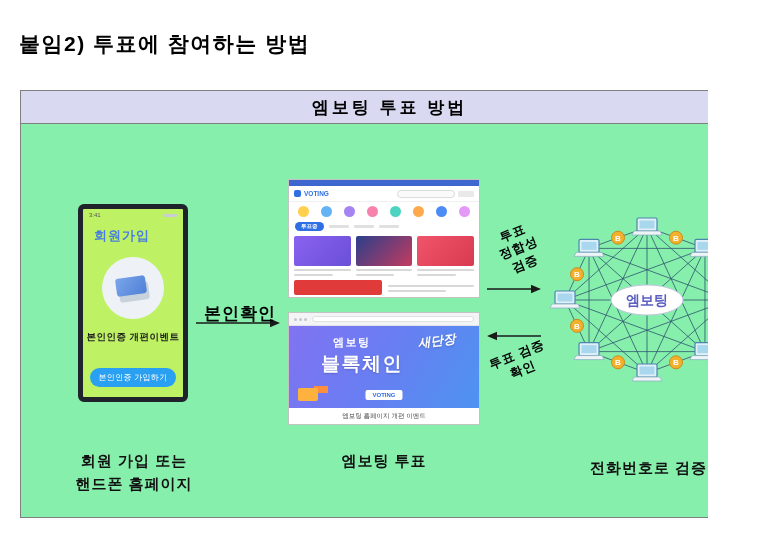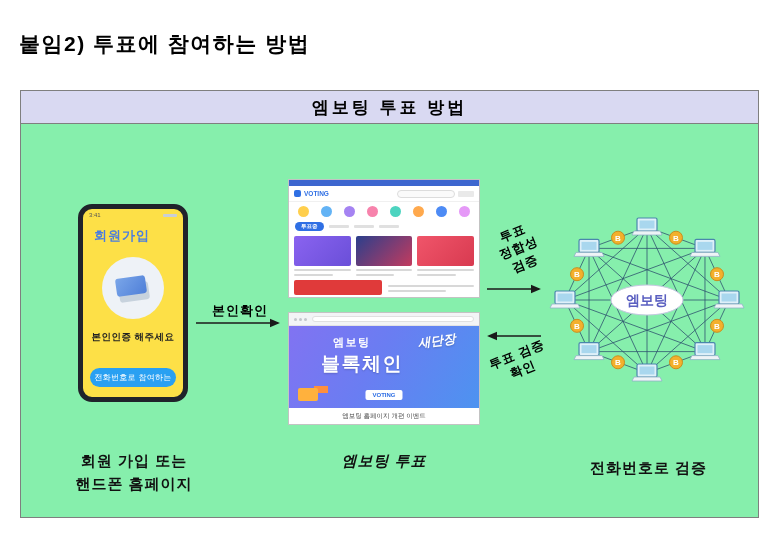--- a/index.html
+++ b/index.html
@@ -1,28 +1,28 @@
 <!DOCTYPE html>
 <html><head>
 <meta charset="utf-8">
 <style>
   * { margin:0; padding:0; box-sizing:border-box; }
   html,body { background:#ffffff; }
   body { font-family:"Liberation Sans","DejaVu Sans",sans-serif; color:#000; }
-  .page { position:relative; width:779px; height:540px; background:#fff; overflow:hidden; }
+  .page { position:relative; width:708px; height:540px; background:#fff; overflow:hidden; }
 
   
   .doc-title { position:absolute; left:19px; top:30px; font-size:21px; font-weight:bold; letter-spacing:1.5px; color:#000; }
 
   
   .diagram-box { position:absolute; left:20px; top:90px; width:739px; height:428px; border:1.5px solid #7f7f7f; background:#86efac; }
   .diagram-header { height:33px; background:#d9d9f2; border-bottom:1.5px solid #7f7f7f; display:flex; align-items:center; justify-content:center; font-size:17px; font-weight:bold; letter-spacing:3px; }
 
   
-  .phone { position:absolute; left:78px; top:204px; width:110px; height:198px; border:5px solid #20232b; border-radius:14px; background:#fde047; display:flex; flex-direction:column; overflow:hidden; }
+  .phone { position:absolute; left:78px; top:204px; width:110px; height:198px; border:5px solid #20232b; border-radius:6px; background:#bef264; display:flex; flex-direction:column; overflow:hidden; }
   .ph-status { height:12px; display:flex; align-items:center; justify-content:space-between; padding:0 6px; font-size:6px; color:#555; }
   .ph-sig { width:14px; height:3px; background:#c9ced6; border-radius:1px; }
   .ph-title { margin:6px 0 0 11px; font-size:13px; font-weight:bold; color:#4a7de0; letter-spacing:1px; }
   .ph-circle { position:relative; width:62px; height:62px; margin:12px auto 0; background:#eef2f7; border-radius:50%; }
   .ph-card-back { position:absolute; left:17px; top:26px; width:30px; height:18px; background:#c7d2dd; border-radius:3px; transform:rotate(-8deg); }
   .ph-card-front { position:absolute; left:14px; top:20px; width:30px; height:18px; background:linear-gradient(135deg,#7aa6e9,#4f7fd8); border-radius:3px; transform:rotate(-8deg); }
   .ph-prompt { margin-top:12px; text-align:center; font-size:9.5px; font-weight:600; color:#222; letter-spacing:0.5px; }
   .ph-btn { margin:auto auto 10px; width:86%; height:19px; line-height:19px; background:#29a0f2; border-radius:10px; color:#fff; font-size:8px; text-align:center; letter-spacing:0.3px; }
 
   
@@ -61,32 +61,32 @@
   .sb-banner { position:relative; height:82px; background:linear-gradient(120deg,#8173f2 0%,#6a7df2 45%,#4d93f0 100%); color:#fff; }
   .sb-line1 { position:absolute; left:44px; top:9px; font-size:11px; font-weight:bold; letter-spacing:1.5px; }
   .sb-badge { position:absolute; right:24px; top:7px; font-size:12.5px; font-style:italic; font-weight:bold; transform:rotate(-7deg); text-shadow:0 1px 2px rgba(0,0,0,.2); }
   .sb-line2 { position:absolute; left:32px; top:25px; font-size:19px; font-weight:bold; letter-spacing:1.5px; text-shadow:0 1px 2px rgba(0,0,0,.18); }
   .sb-logo { position:absolute; left:50%; transform:translateX(-50%); bottom:8px; background:#fff; color:#2f6fe4; font-size:6px; font-weight:bold; padding:2px 7px; border-radius:2px; }
   .sb-gift { position:absolute; left:9px; bottom:7px; width:20px; height:13px; background:#ffb13d; border-radius:2px; box-shadow:13px -5px 0 -3px #ff8f3d; }
   .sb-caption { height:16px; display:flex; align-items:center; justify-content:center; font-size:6.5px; color:#444; background:#fff; }
 
   
   .arrows-svg { position:absolute; left:0; top:0; width:779px; height:540px; pointer-events:none; }
-  .flow-label { position:absolute; left:198px; top:302px; width:84px; text-align:center; font-size:13px; font-weight:600; letter-spacing:1px; }
+  .flow-label { position:absolute; left:198px; top:302px; width:84px; text-align:center; font-size:17px; font-weight:600; letter-spacing:1px; }
   .flow-label-diag { position:absolute; text-align:center; font-size:12.5px; font-weight:600; line-height:1.3; letter-spacing:1px; transform:rotate(-22deg); }
   .diag-integrity { left:487px; top:224px; width:64px; }
   .diag-confirm { left:484px; top:346px; width:72px; }
 
   
   .network-svg { position:absolute; left:546px; top:207px; width:202px; height:190px; }
 
   
   .caption { position:absolute; text-align:center; font-size:15px; font-weight:bold; line-height:1.55; letter-spacing:1px; color:#111; }
   .cap-left { left:44px; top:449px; width:180px; }
-  .cap-mid { left:294px; top:449px; width:180px;font-style:italic; }
+  .cap-mid { left:294px; top:449px; width:180px; }
   .cap-right { left:556px; top:456px; width:185px; }
 </style>
 </head>
 <body>
 
 <div class="page">
 
   <div class="doc-title">붙임2) 투표에 참여하는 방법</div>
 
   <div class="diagram-box">
@@ -96,22 +96,22 @@
   <div class="phone">
     <div class="ph-status">
       <span>3:41</span>
       <span class="ph-sig"></span>
     </div>
     <div class="ph-title">회원가입</div>
     <div class="ph-circle">
       <div class="ph-card-back"></div>
       <div class="ph-card-front"></div>
     </div>
-    <div class="ph-prompt">본인인증 해주세요</div>
-    <div class="ph-btn">전화번호로 참여하는</div>
+    <div class="ph-prompt">본인인증 개편이벤트</div>
+    <div class="ph-btn">본인인증 가입하기</div>
   </div>
 
   <div class="shot shot-top">
     <div class="st-bluebar"></div>
     <div class="st-header">
       <span class="st-logo-ico"></span>
       <span class="st-logo">VOTING</span>
       <span class="st-search"></span>
       <span class="st-mini"></span>
     </div>

